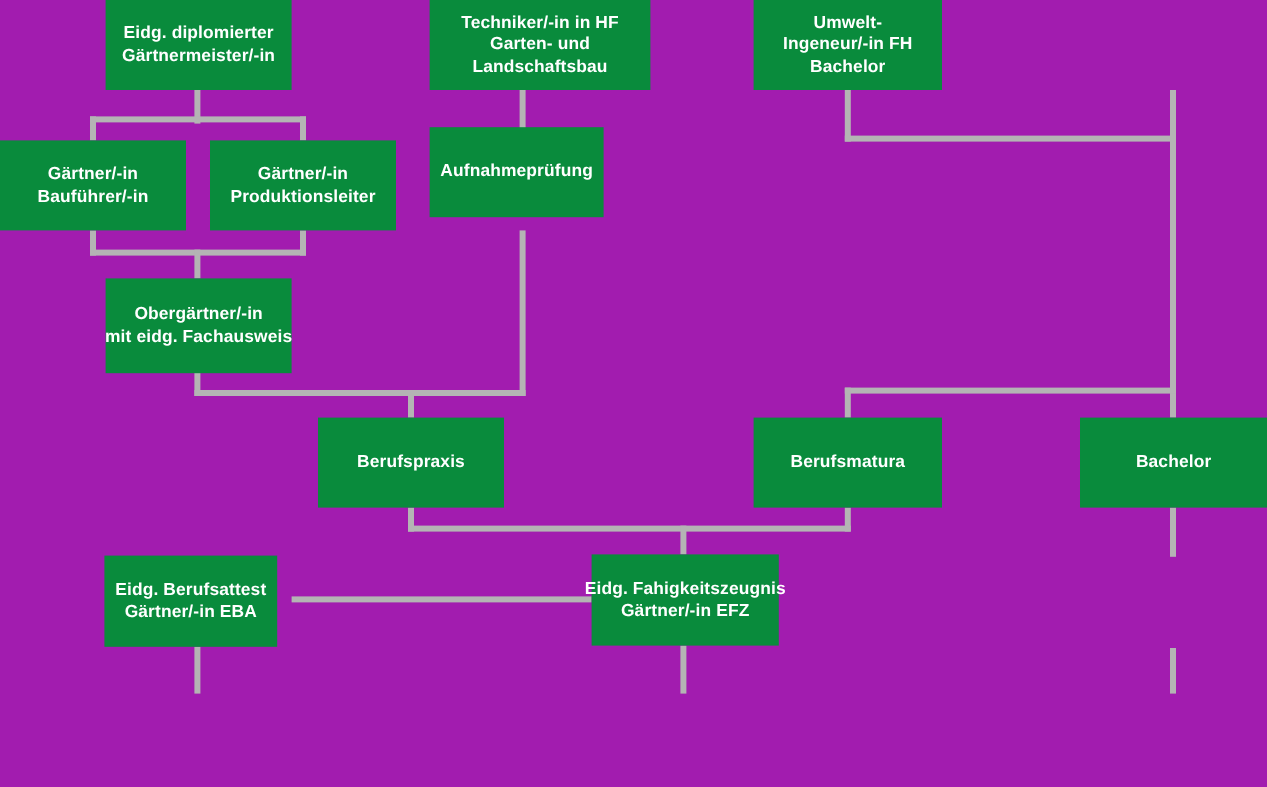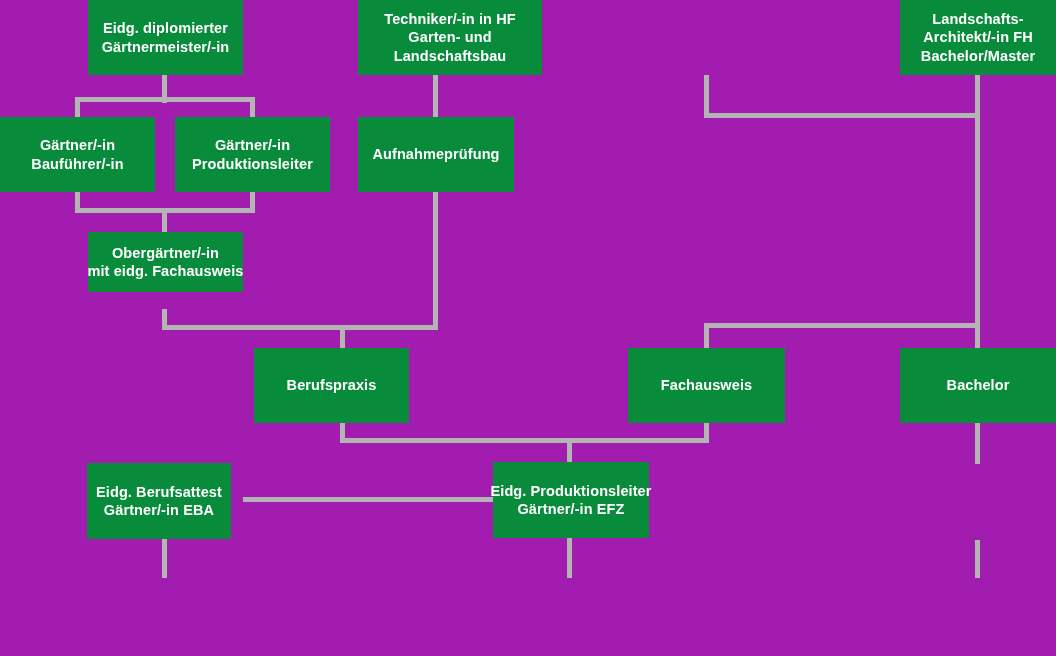--- a/index.html
+++ b/index.html
@@ -66,36 +66,36 @@
   <div class="line" style="left:975px;top:423px;width:5px;height:41px"></div>
   <div class="line" style="left:162px;top:539px;width:5px;height:39px"></div>
   <div class="line" style="left:567px;top:538px;width:5px;height:40px"></div>
   <div class="line" style="left:975px;top:540px;width:5px;height:38px"></div>
 
   <div class="node" style="left:88px;top:0px;width:155px;height:75px">Eidg. diplomierter
 Gärtnermeister/-in</div>
   <div class="node" style="left:358px;top:0px;width:184px;height:75px">Techniker/-in in HF
 Garten- und
 Landschaftsbau</div>
-  <div class="node" style="left:900px;top:0px;width:156px;height:75px">Landschafts-
-Architekt/-in FH
-Bachelor/Master</div>
+  <div class="node" style="left:628px;top:0px;width:157px;height:75px">Umwelt-
+Ingeneur/-in FH
+Bachelor</div>
 
   <div class="node" style="left:0px;top:117px;width:155px;height:75px">Gärtner/-in
 Bauführer/-in</div>
   <div class="node" style="left:175px;top:117px;width:155px;height:75px">Gärtner/-in
 Produktionsleiter</div>
-  <div class="node" style="left:358px;top:117px;width:156px;height:75px">Aufnahmeprüfung</div>
+  <div class="node" style="left:358px;top:106px;width:145px;height:75px">Aufnahmeprüfung</div>
 
-  <div class="node" style="left:88px;top:232px;width:155px;height:60px">Obergärtner/-in
+  <div class="node" style="left:88px;top:232px;width:155px;height:79px">Obergärtner/-in
 mit eidg. Fachausweis</div>
 
-  <div class="node" style="left:254px;top:348px;width:155px;height:75px">Berufspraxis</div>
-  <div class="node" style="left:628px;top:348px;width:157px;height:75px">Fachausweis</div>
+  <div class="node" style="left:265px;top:348px;width:155px;height:75px">Berufspraxis</div>
+  <div class="node" style="left:628px;top:348px;width:157px;height:75px">Berufsmatura</div>
   <div class="node" style="left:900px;top:348px;width:156px;height:75px">Bachelor</div>
 
   <div class="node" style="left:87px;top:463px;width:144px;height:76px">Eidg. Berufsattest
 Gärtner/-in EBA</div>
-  <div class="node" style="left:493px;top:462px;width:156px;height:76px">Eidg. Produktionsleiter
+  <div class="node" style="left:493px;top:462px;width:156px;height:76px">Eidg. Fahigkeitszeugnis
 Gärtner/-in EFZ</div>
 
 
 </div>
 
 </body></html>

